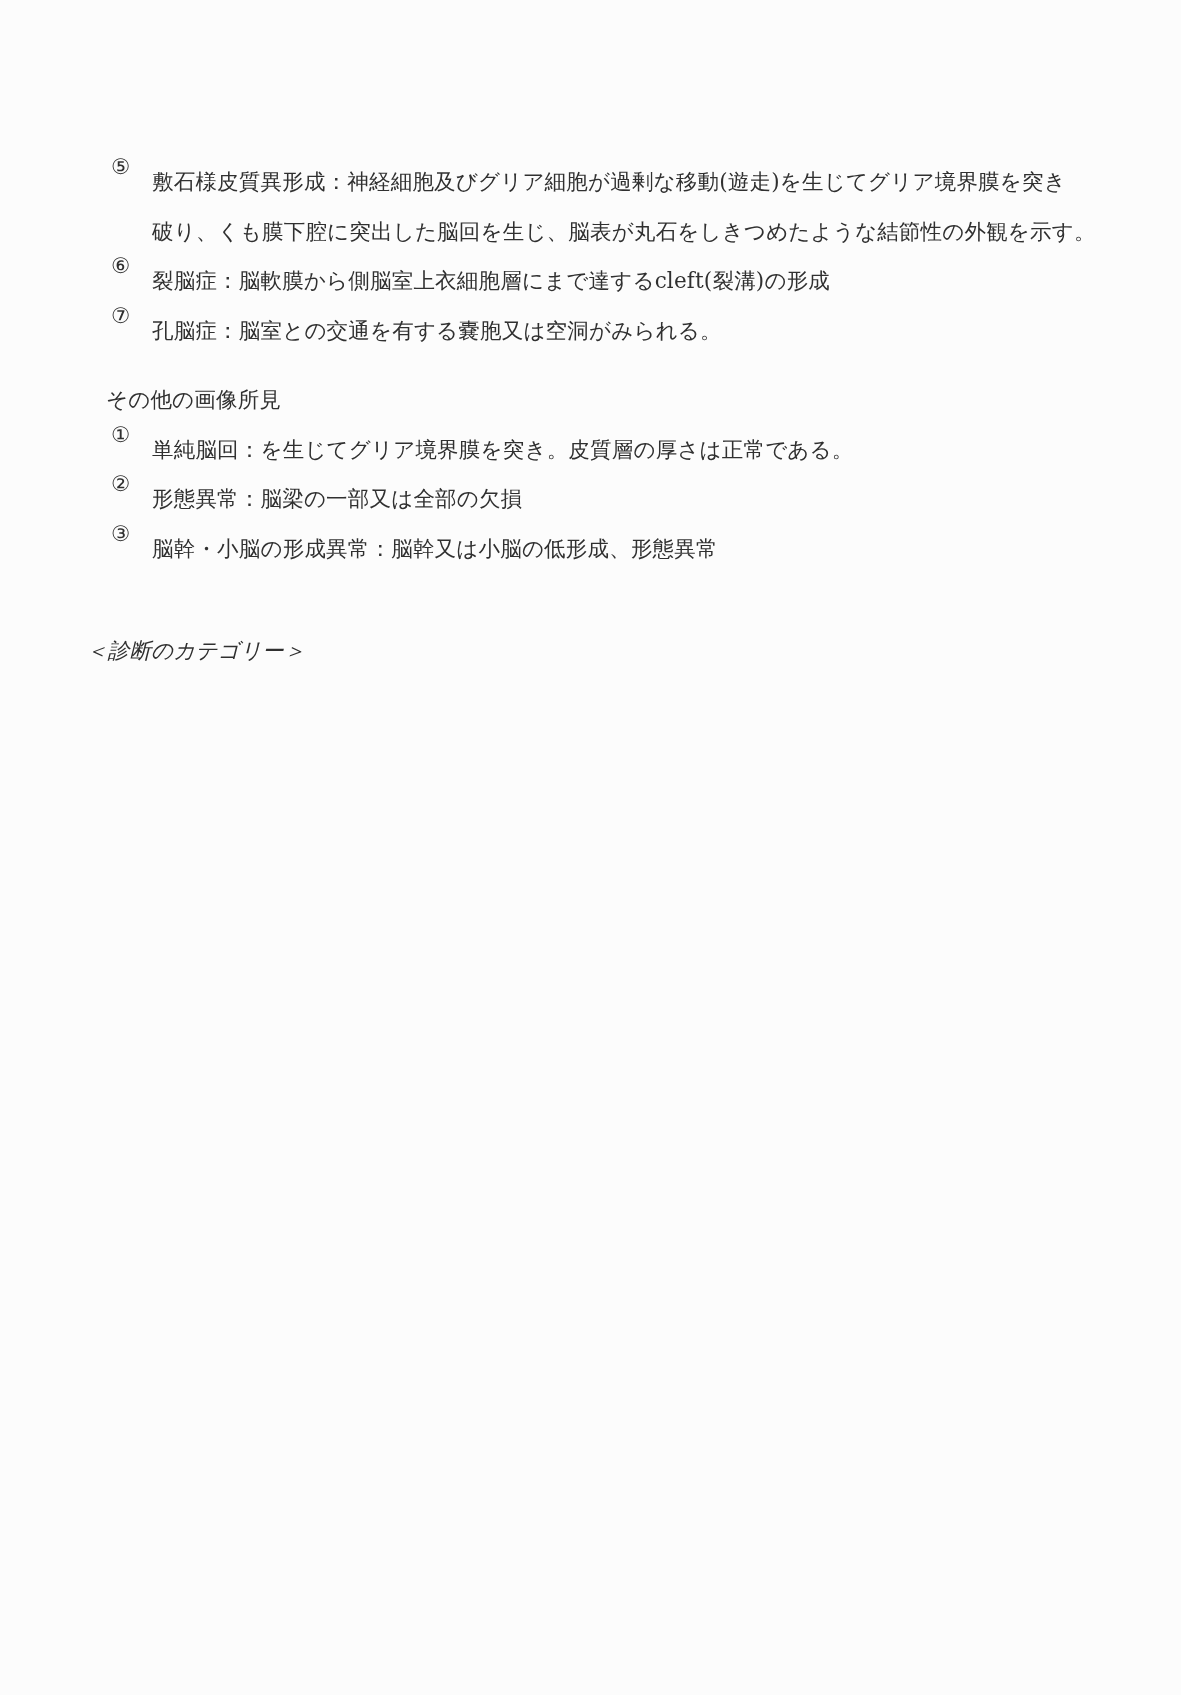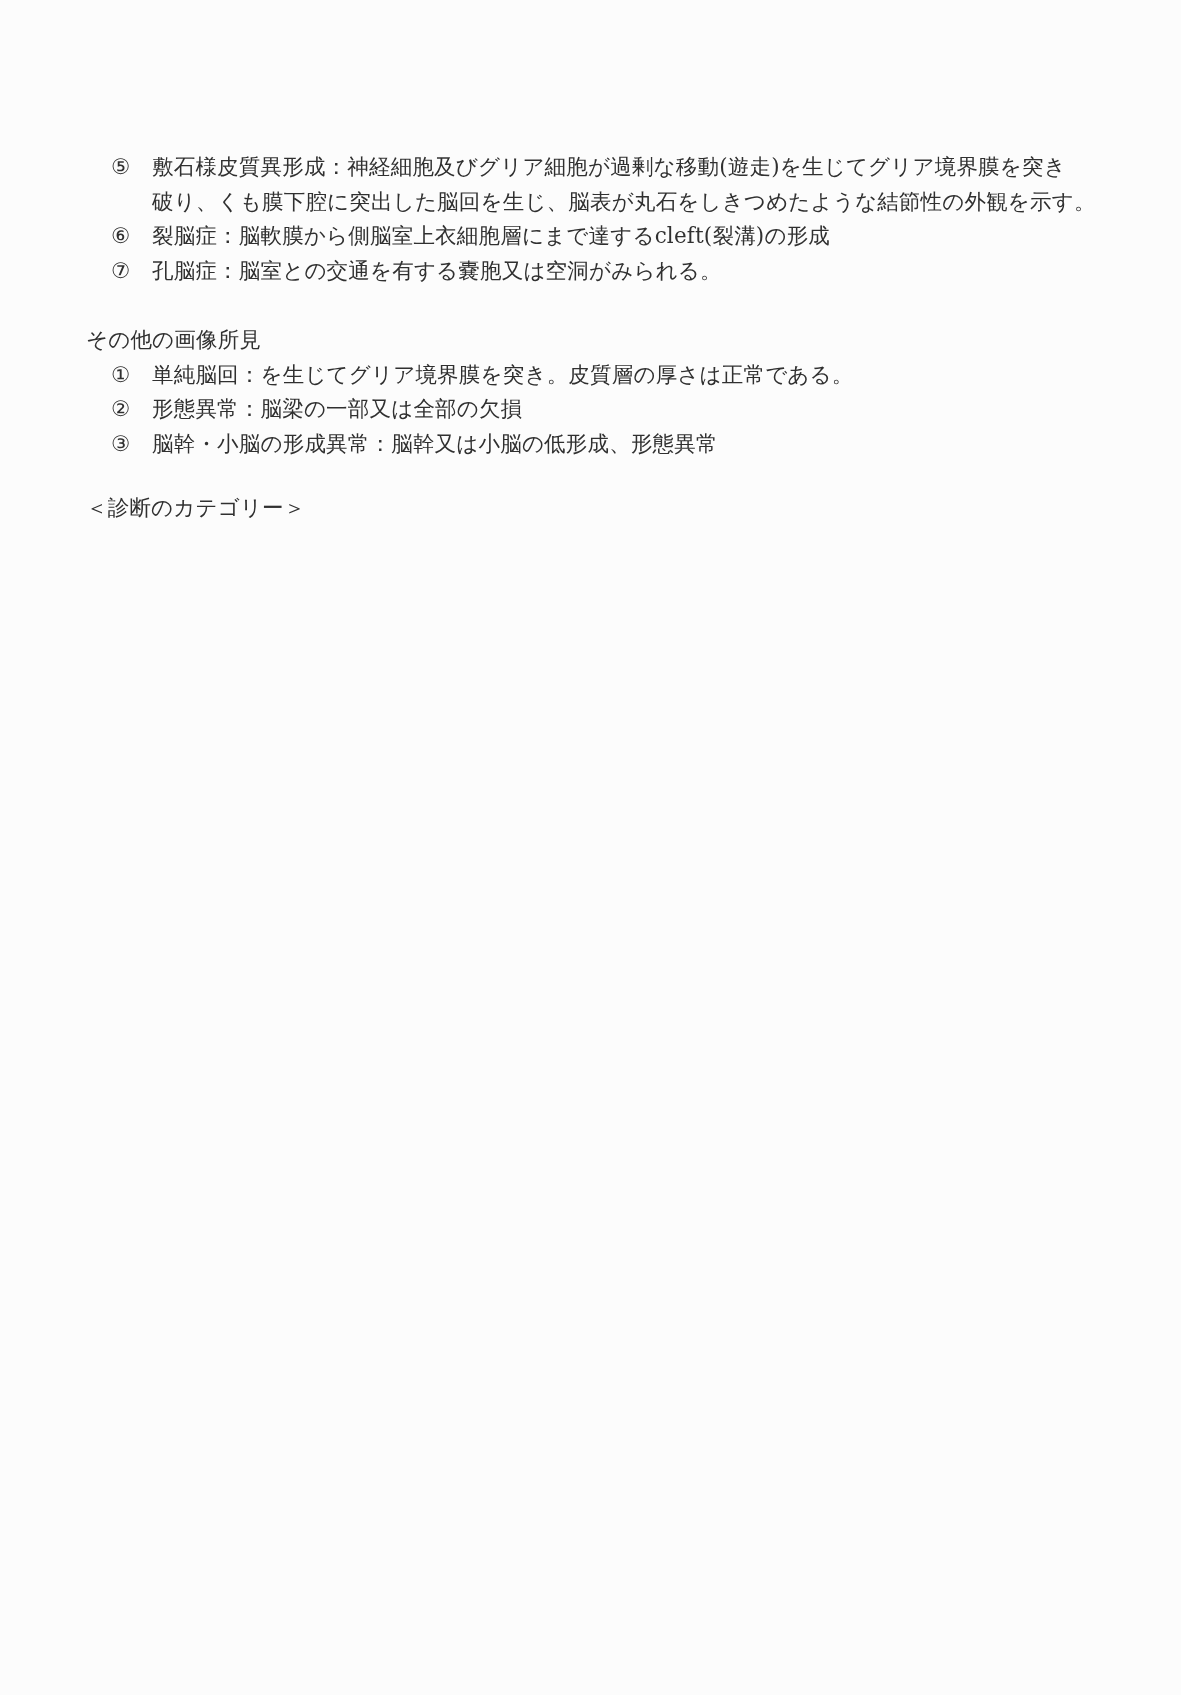--- a/index.html
+++ b/index.html
@@ -41,29 +41,32 @@
     width: 66px;
     padding-left: 25px;
     box-sizing: border-box;
   }
   .item-lines {
     flex: 1 1 auto;
     min-width: 0;
   }
   .line {
     white-space: nowrap;
+    margin-top: 15px;
   }
   .heading {
     white-space: nowrap;
   }
   .heading-imaging {
     margin-top: 34.6px;
+    margin-left: 20px;
   }
   .heading-diagnosis {
-    margin-top: 30px;
+    margin-top: 68px;
+    font-style: italic;
   }
   .para-line {
     white-space: nowrap;
   }
   .para-line.first {
     text-indent: 26px;
   }
 </style>
 </head>
 <body>

